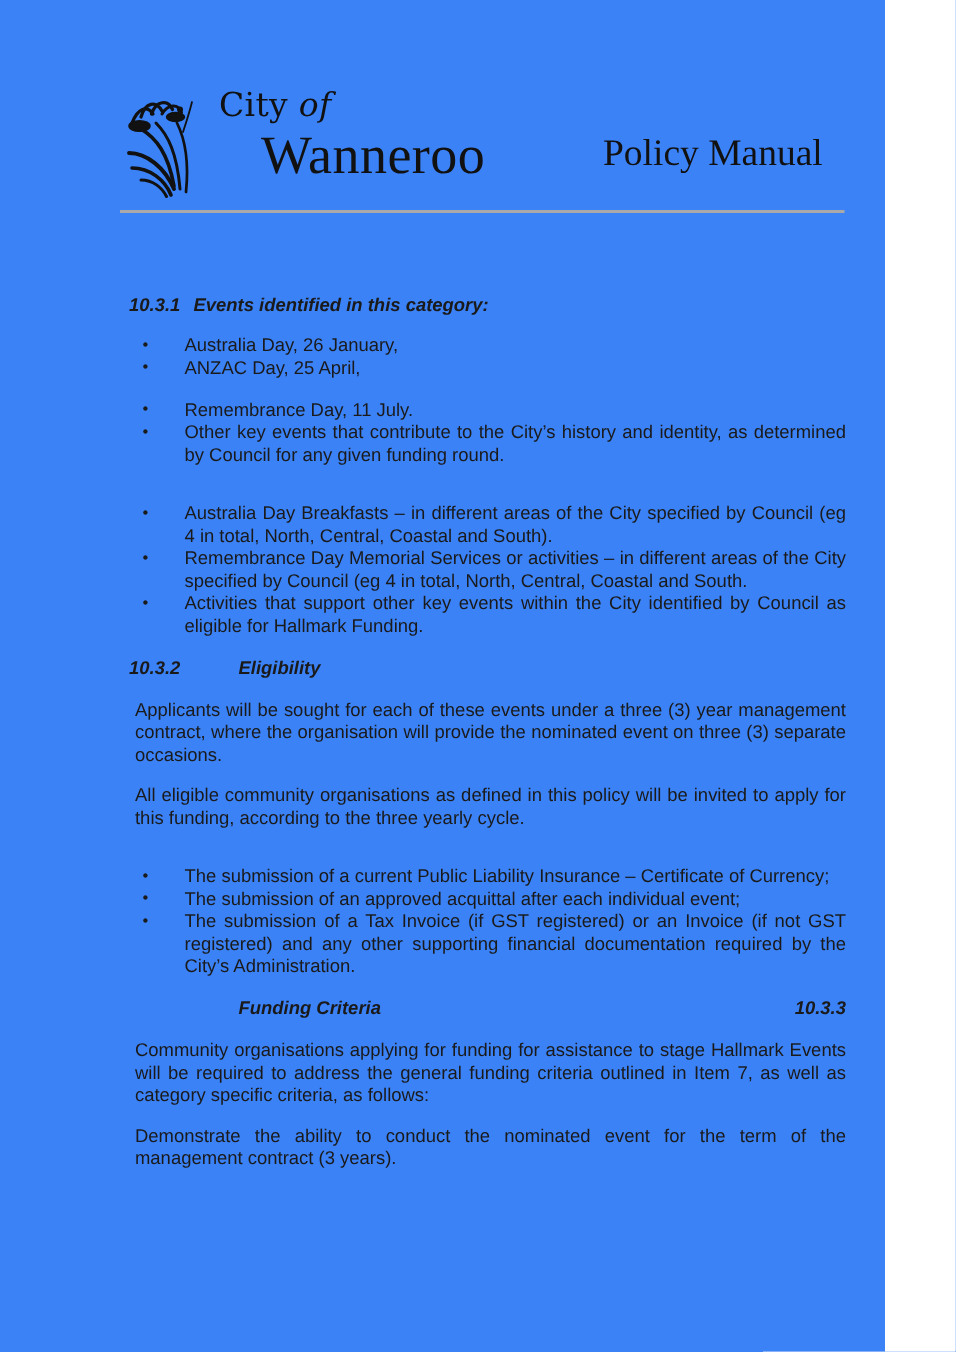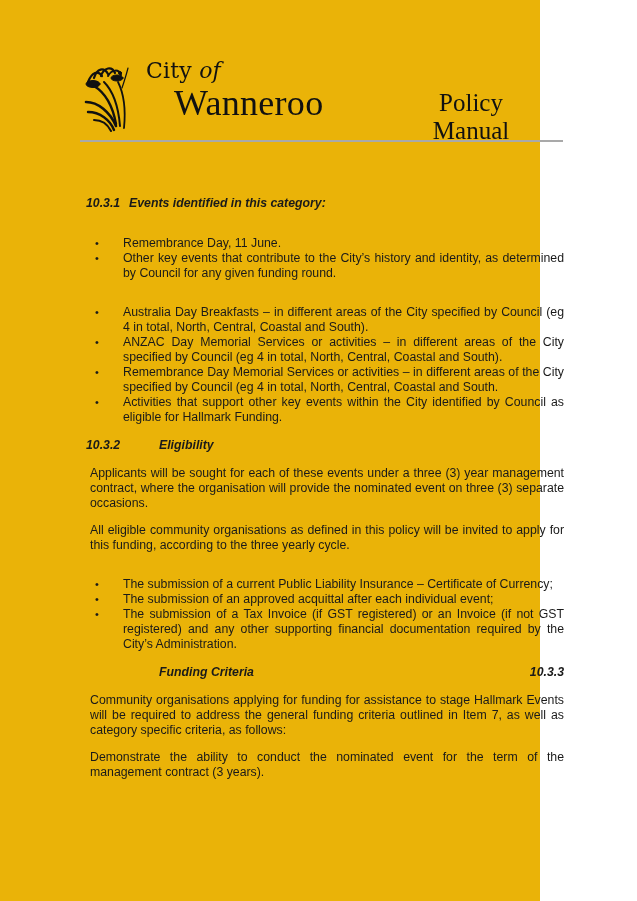--- a/index.html
+++ b/index.html
@@ -1,17 +1,17 @@
 <!DOCTYPE html>
 <html><head>
 <meta charset="utf-8">
 <style>
   html, body { margin:0; padding:0; background:#ffffff; }
   body { width:637px; height:901px; position:relative; overflow:hidden; color:#111; }
-  .page { position:absolute; left:0; top:0; width:540px; height:901px; background:#eab308; }
+  .page { position:absolute; left:0; top:0; width:590px; height:901px; background:#3b82f6; }
 
   
   .logo { position:absolute; left:84px; top:62px; width:60px; height:70px; }
   .brand-city { position:absolute; left:146px; top:58px; font-family:"DejaVu Serif","Liberation Serif",serif; font-size:22px; letter-spacing:0.2px; color:#111; }
   .brand-city .of { font-style:italic; }
   .brand-name { position:absolute; left:144px; top:82px; font-family:"Liberation Serif","DejaVu Serif",serif; font-size:36px; color:#111; letter-spacing:0.3px;margin-left:30px; }
   .manual { position:absolute; left:402px; top:89px; font-family:"Liberation Serif","DejaVu Serif",serif; font-size:25px; color:#111;text-align:center; }
   .rule { position:absolute; left:80px; top:140px; width:483px; height:2px; background:#a9a9a9; }
 
   
@@ -58,30 +58,33 @@
   <div class="manual">Policy Manual</div>
   <div class="rule"></div>
 
   <div class="content">
 
     <div class="heading h1" style="margin-left:-4px;">
       <span class="num">10.3.1</span>
       <span class="title">Events identified in this category:</span>
     </div>
     <div style="height:11px"></div>
+    <ul>
+      <li>Australia Day, 26 January,</li>
+      <li>ANZAC Day, 25 April,</li>
+    </ul>
     <div style="height:13px"></div>
     <ul>
-      <li>Remembrance Day, 11 June.</li>
+      <li>Remembrance Day, 11 July.</li>
       <li>Other key events that contribute to the City’s history and identity, as determined by Council for any given funding round.</li>
     </ul>
     <div class="gap-s"></div>
     <div class="gap-s"></div>
     <ul>
       <li>Australia Day Breakfasts – in different areas of the City specified by Council (eg 4 in total, North, Central, Coastal and South).</li>
-      <li>ANZAC Day Memorial Services or activities – in different areas of the City specified by Council (eg 4 in total, North, Central, Coastal and South).</li>
       <li>Remembrance Day Memorial Services or activities – in different areas of the City specified by Council (eg 4 in total, North, Central, Coastal and South.</li>
       <li>Activities that support other key events within the City identified by Council as eligible for Hallmark Funding.</li>
     </ul>
     <div style="height:13px"></div>
 
     <div class="heading h2" style="margin-left:-4px;">
       <span class="num">10.3.2</span>
       <span class="title">Eligibility</span>
     </div>
     <div class="gap-s"></div>

